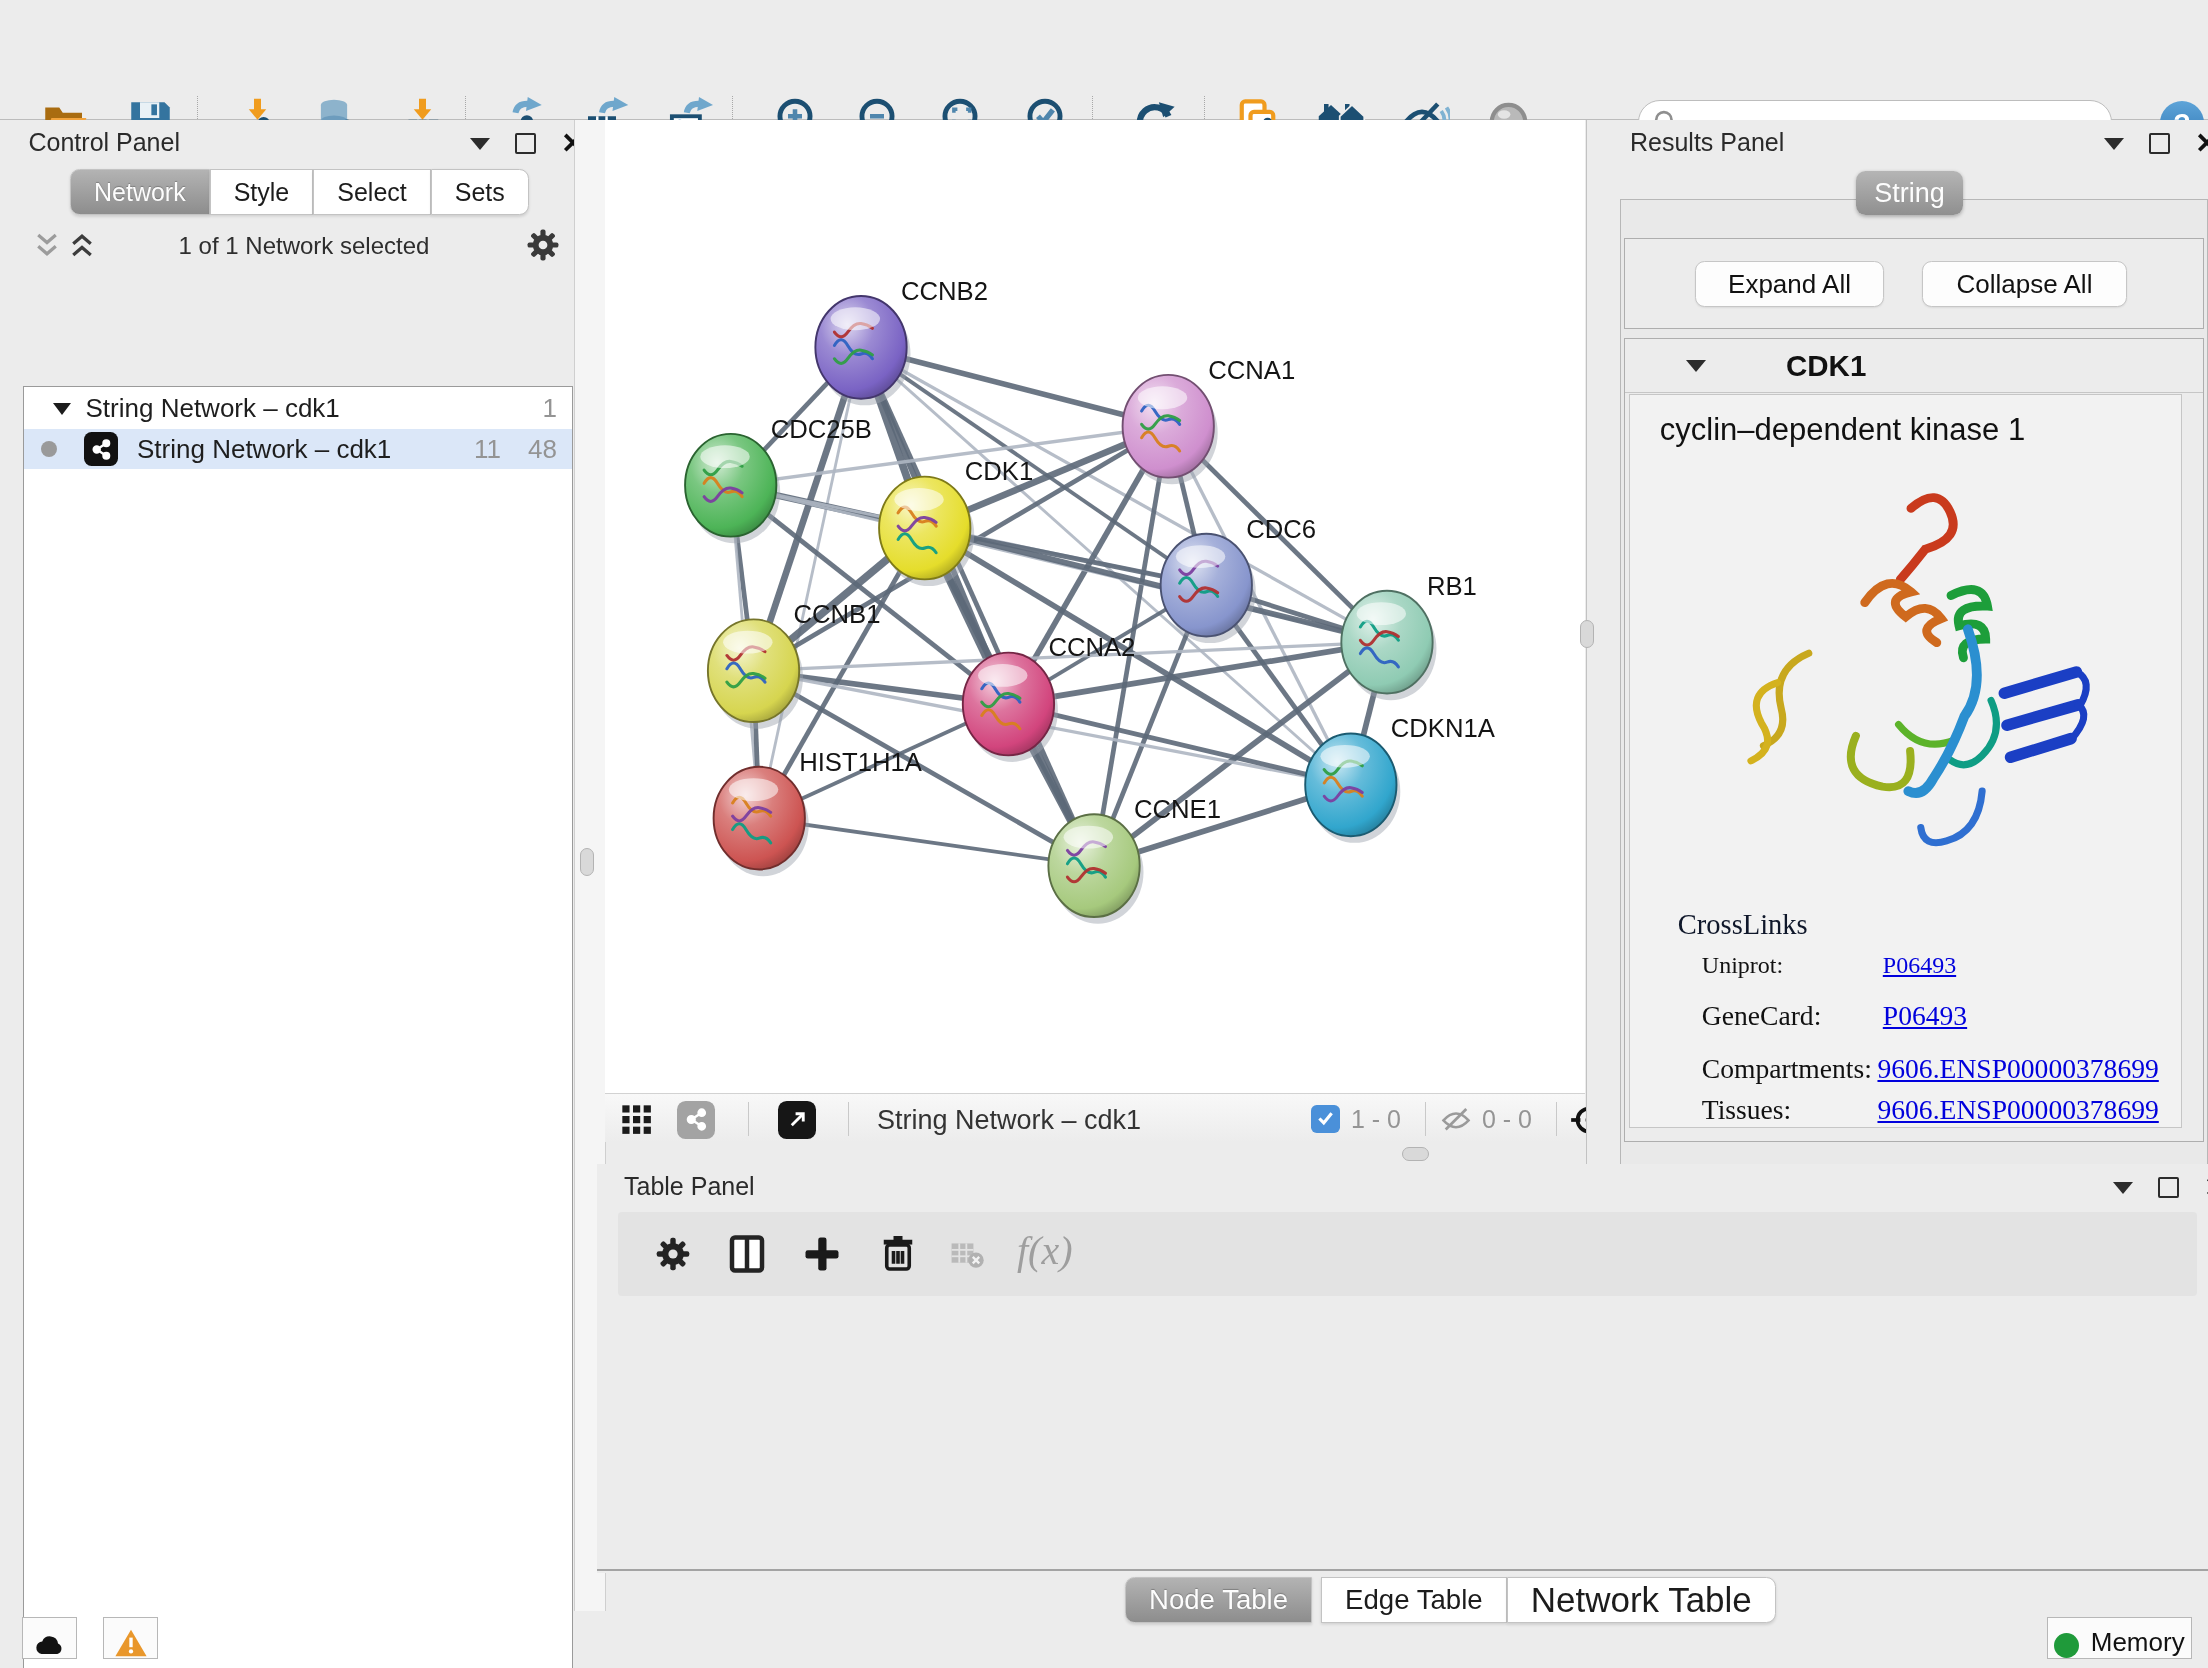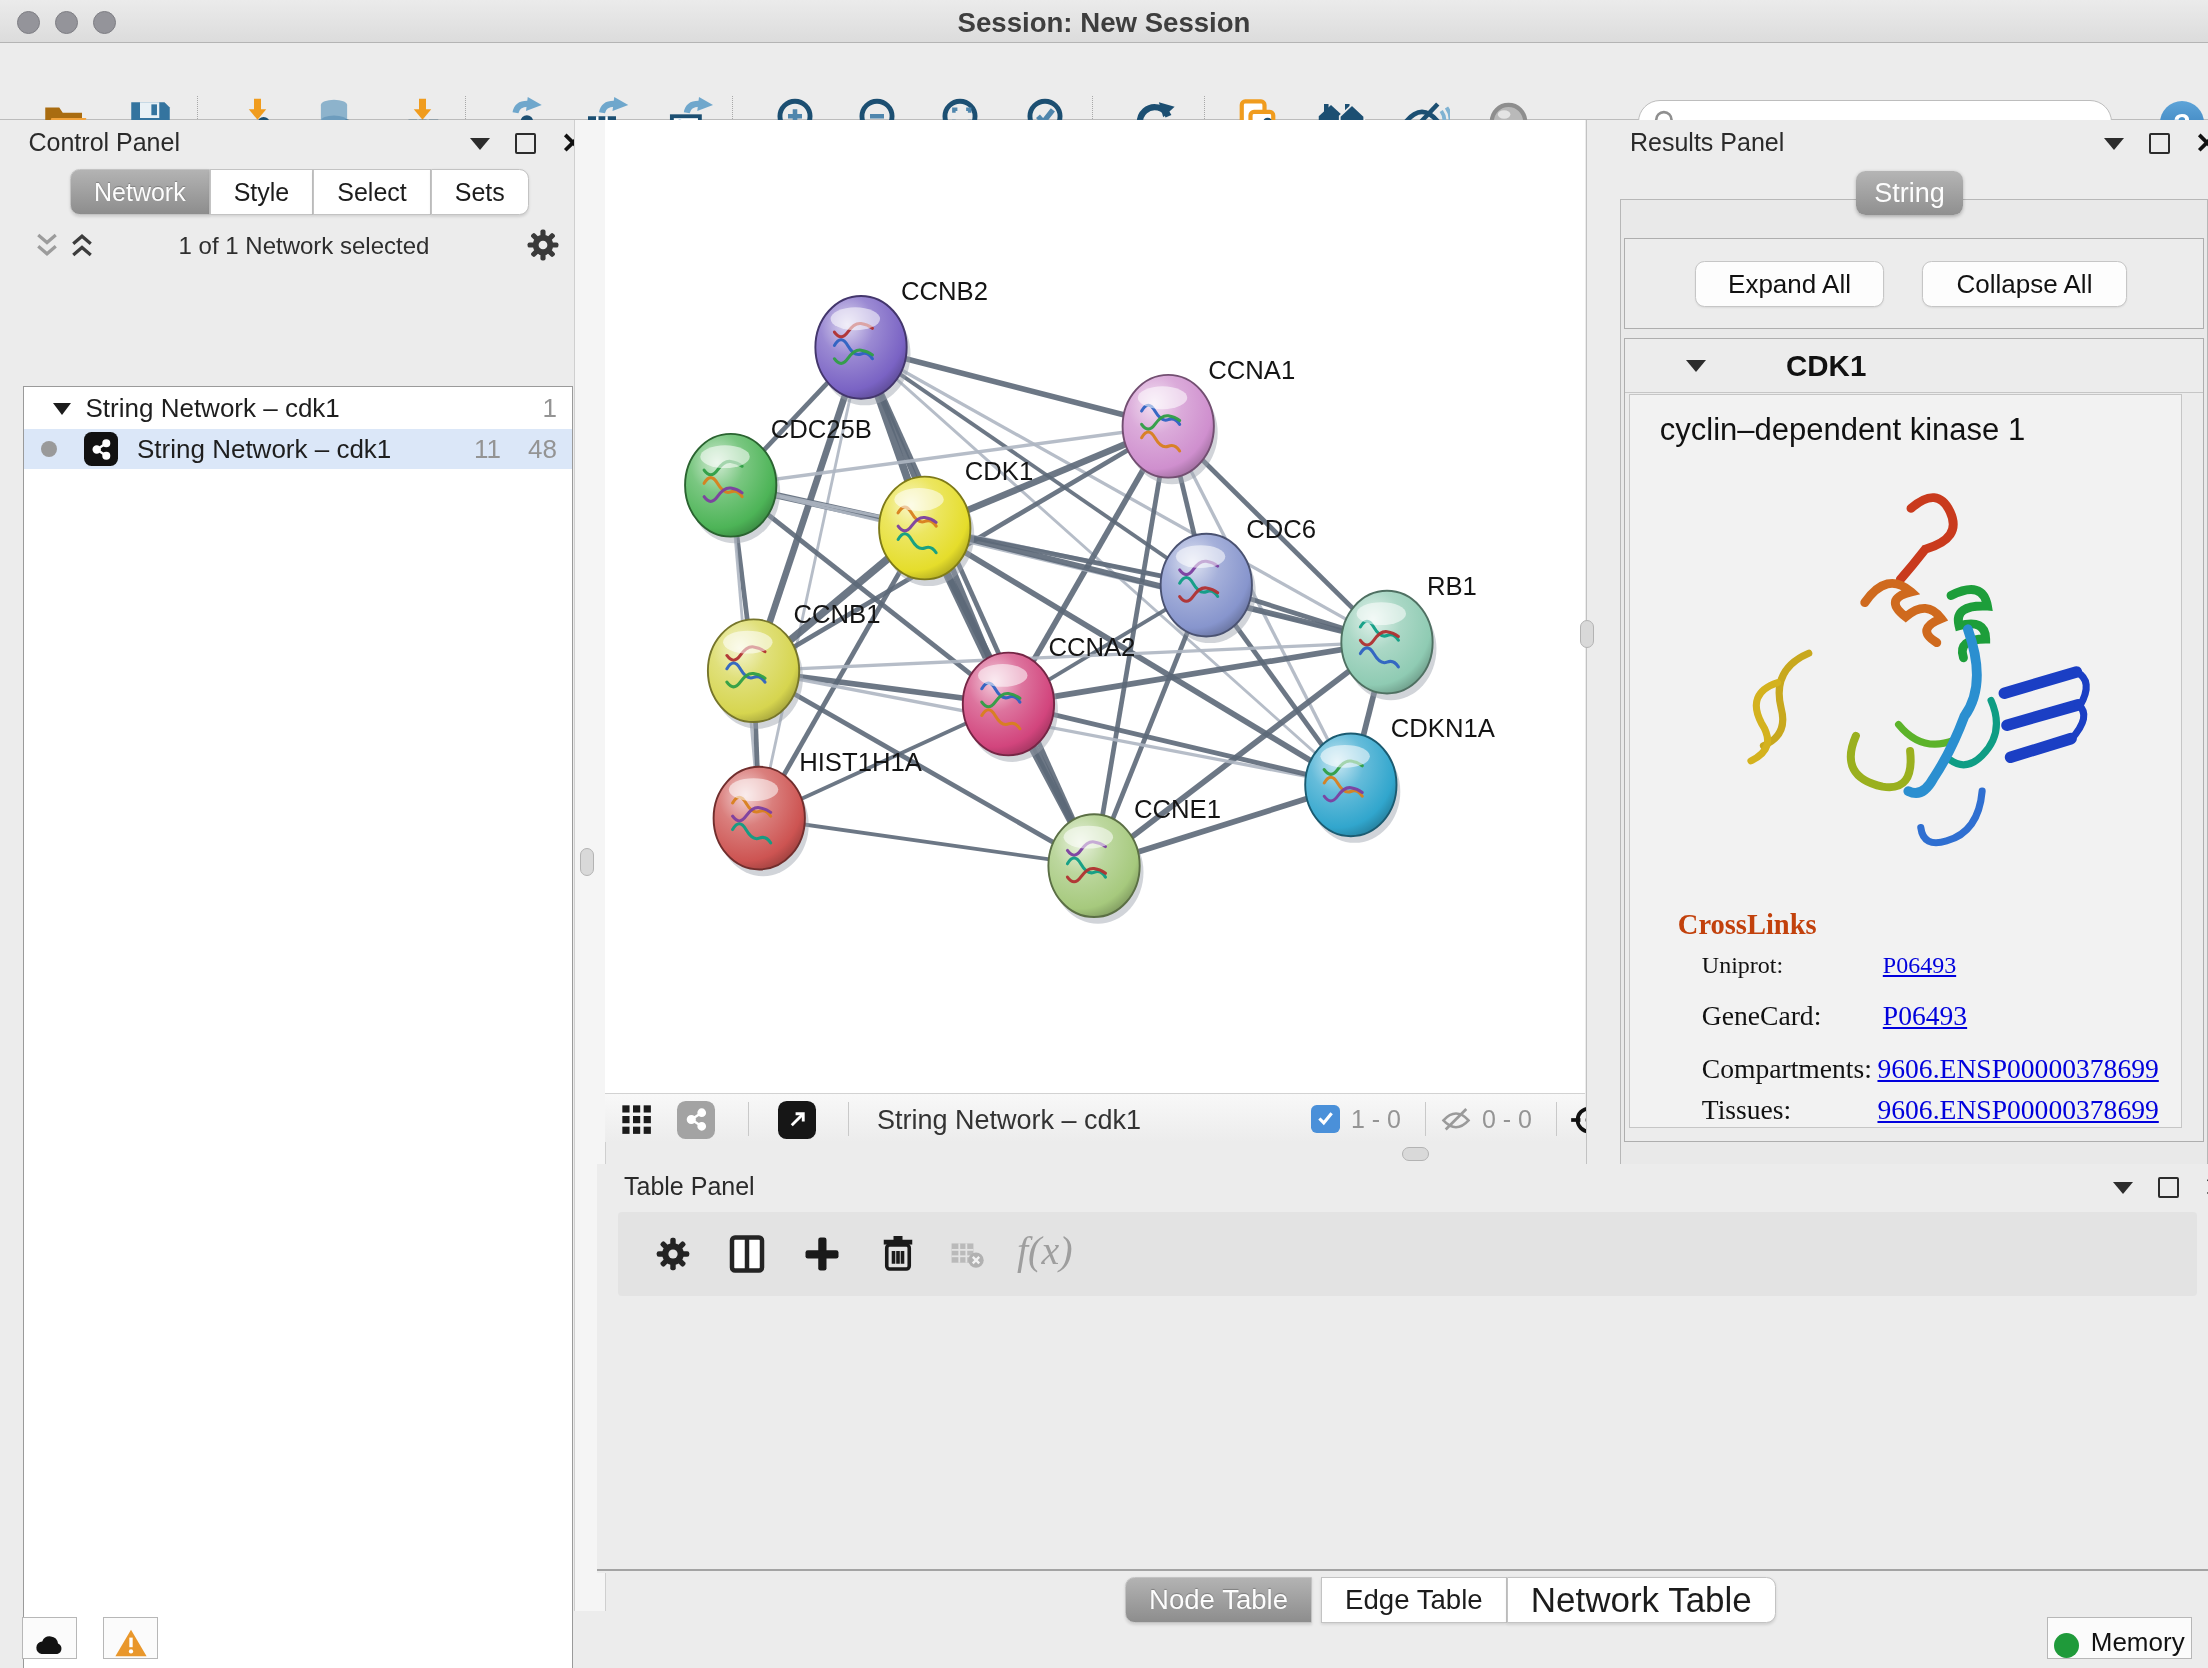--- a/index.html
+++ b/index.html
@@ -52,26 +52,20 @@
   .pill{position:absolute;background:#d9d9d9;border:1px solid #b3b3b3;border-radius:7.6px;}
   .statbtn{position:absolute;top:1617px;height:42px;background:#fbfbfb;border:1.9px solid #b7b7b7;
       display:flex;align-items:flex-end;justify-content:center;box-sizing:border-box;}
   svg{display:block;}
 </style>
 </head>
 <body>
 
 <div class="win">
 
-  <div class="titlebar">
-    <div class="tl" style="left:17px;"></div>
-    <div class="tl" style="left:55px;"></div>
-    <div class="tl" style="left:93px;"></div>
-    <div class="wtitle">Session: New Session</div>
-  </div>
 
   <div class="toolbar">
     <div class="tbtn" style="left:37px;">
       <svg width="49" height="49" viewBox="0 0 28 28">
         <path d="M3 6 l8 0 2 3 11 0 0 13 -21 0 z" fill="#a96c10"></path>
         <path d="M6.5 12 h20 l-4 11 H2.8 z" fill="#f2a33c"></path>
       </svg>
     </div>
     <div class="tbtn" style="left:123px;">
       <svg width="49" height="49" viewBox="0 0 28 28">
@@ -712,21 +706,21 @@
             <path d="M148 298 q-20 46 30 57 q36 6 31 -40" stroke="#9ab01e" stroke-width="9"></path>
             <path d="M255 140 q36 -18 41 12 q-38 -2 -32 22 q30 -8 30 15 q-32 0 -25 21" stroke="#1d9e3a" stroke-width="10"></path>
             <path d="M196 285 q26 32 62 18" stroke="#5cb32a" stroke-width="8"></path>
             <path d="M300 258 q16 36 -10 62 q-18 18 -36 5" stroke="#0f9d84" stroke-width="8"></path>
             <path d="M274 178 q22 62 -4 98 q-15 40 -35 70 q-12 22 -28 14" stroke="#2b8fd0" stroke-width="11"></path>
             <path d="M315 250 L396 226 M318 286 L398 263 M322 322 L390 301" stroke="#1b3fc4" stroke-width="13"></path>
             <path d="M396 226 q20 10 4 38 M398 263 q16 12 -8 39" stroke="#1b3fc4" stroke-width="8"></path>
             <path d="M290 360 q-4 46 -40 56 q-26 8 -29 -15" stroke="#2f6fd1" stroke-width="8"></path>
           </g>
         </svg>
-        <div class="abs serif" style="left:48px;top:514px;font-size:28.5px;font-weight:bold;color:#c2410c;">CrossLinks</div>
+        <div class="abs serif" style="left:48px;top:514px;font-size:28.5px;font-weight:normal;color:#0f172a;">CrossLinks</div>
         <div class="abs" id="xlinks" style="left:72px;top:557px;width:457px;">
             <div class="serif" style="display: flex; margin-bottom: 21px; font-size: 24px;">
               <span style="width: 181px; color: rgb(17, 17, 17);">Uniprot:</span>
               <a class="xl" href="#">P06493</a>
             </div>
             <div class="serif" style="display: flex; margin-bottom: 21px; font-size: 27.6px;">
               <span style="width: 181px; color: rgb(17, 17, 17);">GeneCard:</span>
               <a class="xl" href="#">P06493</a>
             </div>
             <div class="serif" style="display: flex; margin-bottom: 9px; font-size: 27.6px;">

